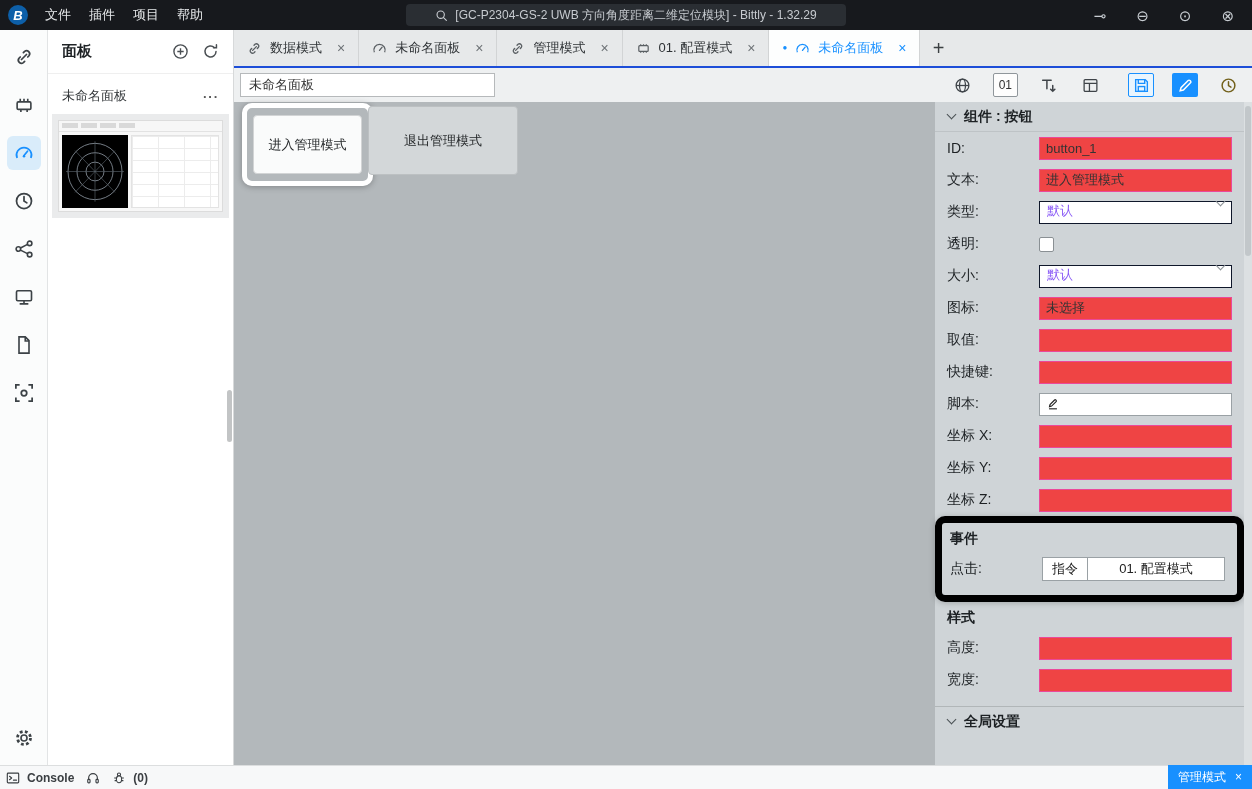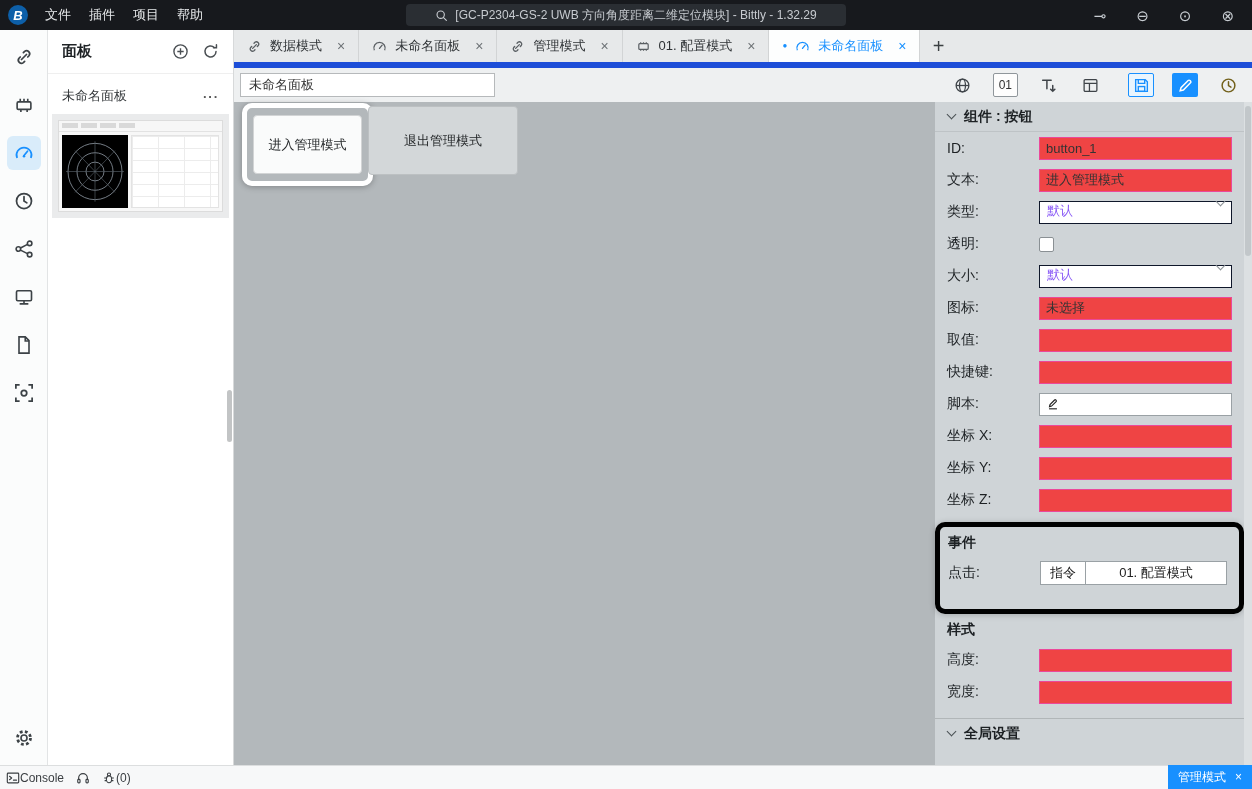--- a/index.html
+++ b/index.html
@@ -40,21 +40,21 @@
   .thumb-top i { display:block; width:16px; height:5px; background:#d9d9d9; }
   .thumb-body { flex:1; display:flex; padding:3px; gap:3px; }
   .thumb-radar { width:66px; height:100%; background:#000; flex:none; }
   .thumb-table { flex:1; background:#fff; border:1px solid #e3e3e3;
       background-image:linear-gradient(#ececec 1px, transparent 1px), linear-gradient(90deg,#ececec 1px, transparent 1px);
       background-size:100% 12px, 26px 100%; }
   .sb-scrollthumb { position:absolute; right:1px; top:360px; width:5px; height:52px; border-radius:3px; background:#c2c4c5; }
 
   
   .main { position:absolute; top:30px; left:234px; right:0; bottom:24px; display:flex; flex-direction:column; }
-  .tabbar { height:38px; background:#e7e9ea; display:flex; align-items:stretch; border-bottom:6px solid #1d4ed8; flex:none; }
+  .tabbar { height:38px; background:#e7e9ea; display:flex; align-items:stretch; border-bottom:2px solid #1d4ed8; flex:none; }
   .tab { display:flex; align-items:center; gap:8px; padding:0 13px; border-right:1px solid #d2d4d5; font-size:13px; color:#2e3235; cursor:pointer; white-space:nowrap; }
   .tab svg { width:15px; height:15px; color:#5a5f63; }
   .tab-close { font-size:14px; color:#6d7276; margin-left:7px; cursor:pointer; }
   .tab.active { background:#fdfefe; color:var(--accent,#1890ff); }
   .tab.active svg, .tab.active .tab-close { color:var(--accent,#1890ff); }
   .tab-dot { font-size:8px; color:var(--accent,#1890ff); line-height:1; }
   .tab-add { display:flex; align-items:center; justify-content:center; width:36px; font-size:20px; color:#3c4043; cursor:pointer; }
 
   .toolstrip { height:34px; background:#eef0f1; display:flex; align-items:center; justify-content:space-between; padding:0 12px 0 6px; flex:none; }
   .name-input { width:255px; height:24px; border:1px solid #b6b9bb; background:#fff; font-size:13px; padding:0 8px; color:#333; font-family:inherit; outline:none; }
@@ -81,29 +81,29 @@
   .prow { height:32px; display:flex; align-items:center; padding:0 12px; }
   .plabel { width:92px; flex:none; }
   .pctrl { flex:1; display:flex; align-items:center; min-width:0; }
   .pinput { width:100%; height:23px; border:1px solid #ec4899; background:#ef4444; font-size:13px; padding:0 6px; color:#333; font-family:inherit; outline:none; }
   .pselect { width:100%; height:23px; border:1px solid #0f172a; background:#fff; display:flex; justify-content:space-between; padding:0 7px; font-size:13px; color:#8b5cf6; cursor:pointer; }
   .pselect .chev { border-color:#8a9094; }
   .pcheck { width:15px; height:15px; border:1px solid #8a9094; background:#fff; border-radius:2px; cursor:pointer; }
   .pscript { width:100%; height:23px; border:1px solid #9aa1a5; background:#fff; display:flex; align-items:center; padding:0 6px; color:#222; cursor:pointer; }
   .pscript svg { width:14px; height:14px; }
   .pheader { height:28px; display:flex; align-items:center; padding:0 12px; font-weight:bold; }
-  .eventbox { border:5px solid #000000; border-radius:10px; margin:6px 0 2px 0; box-shadow:0 1px 6px rgba(0,0,0,.22); padding:2px 0 20px 0; }
+  .eventbox { border:7px solid #000000; border-radius:10px; margin:0 0 2px 0; box-shadow:0 1px 6px rgba(0,0,0,.22); padding:2px 0 10px 0; }
   .eventbox .pheader, .eventbox .prow { padding-left:8px; }
   .cmdbtn { width:46px; height:24px; background:#fff; border:1px solid #9aa1a5; font-size:13px; color:#222; display:flex; align-items:center; justify-content:center; cursor:pointer; flex:none; }
   .cmdinput { flex:1; height:24px; background:#fff; border:1px solid #9aa1a5; border-left:none; font-size:13px; color:#222; text-align:center; font-family:inherit; outline:none; min-width:0; }
   .global-row { margin-top:10px; border-top:1px solid rgba(0,0,0,.14); border-bottom:none; }
 
   
   .statusbar { position:absolute; left:0; right:0; bottom:0; height:24px; background:#f7f8f9; border-top:1px solid #dcdedf; display:flex; align-items:center; gap:12px; padding-left:6px; font-size:12px; color:#3a3e42; z-index:30; }
-  .sb-group { display:flex; align-items:center; gap:0; cursor:pointer; }
+  .sb-group { display:flex; align-items:center; gap:7px; cursor:pointer;font-weight:bold; }
   .statusbar svg { width:14px; height:14px; }
   .mode-badge { position:absolute; right:0; top:-1px; bottom:0; background:var(--accent,#1890ff); color:#fff; display:flex; align-items:center; gap:9px; padding:0 10px; font-size:12px; cursor:pointer; }
 </style>
 </head>
 <body>
 
 <div class="titlebar">
   <div class="tb-left">
     <div class="logo">B</div>
     <div class="menu-item">文件</div>

